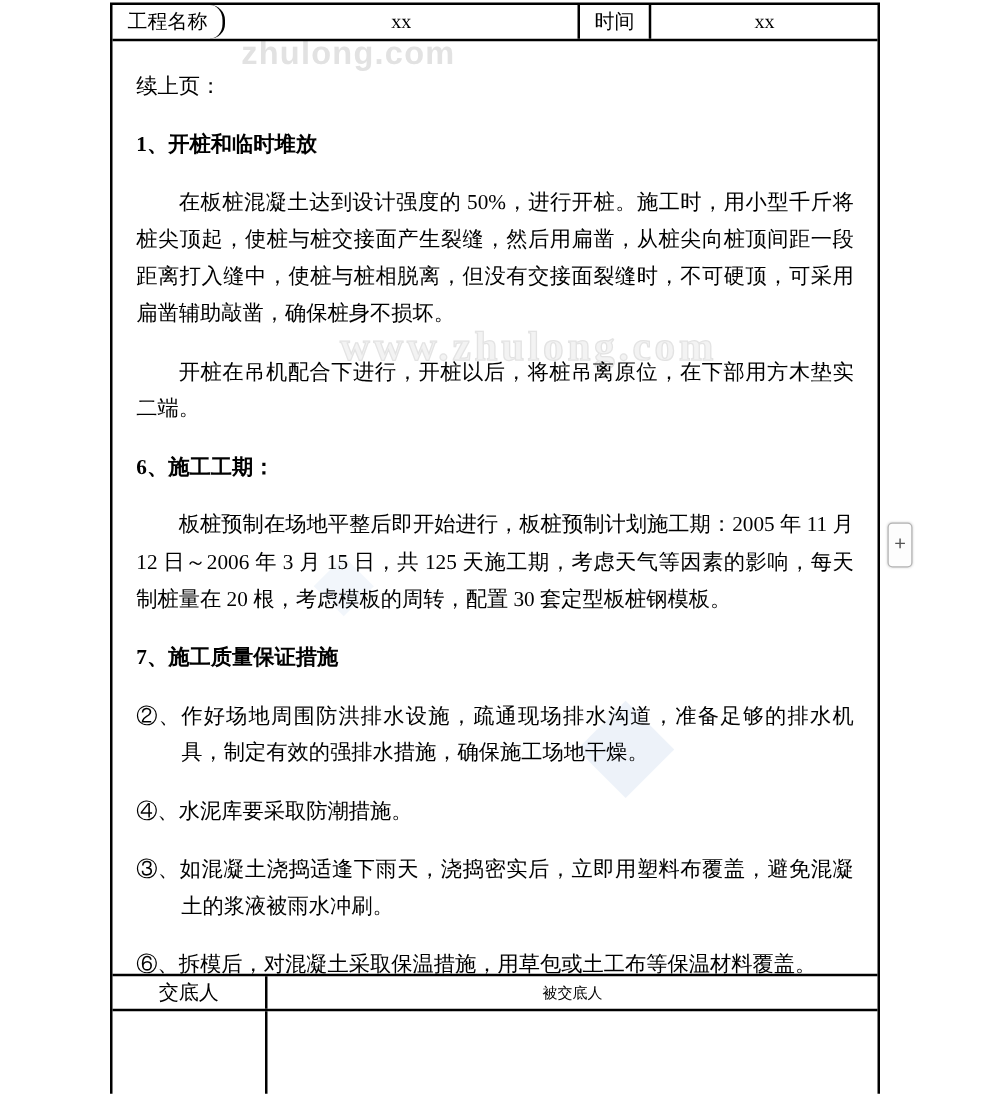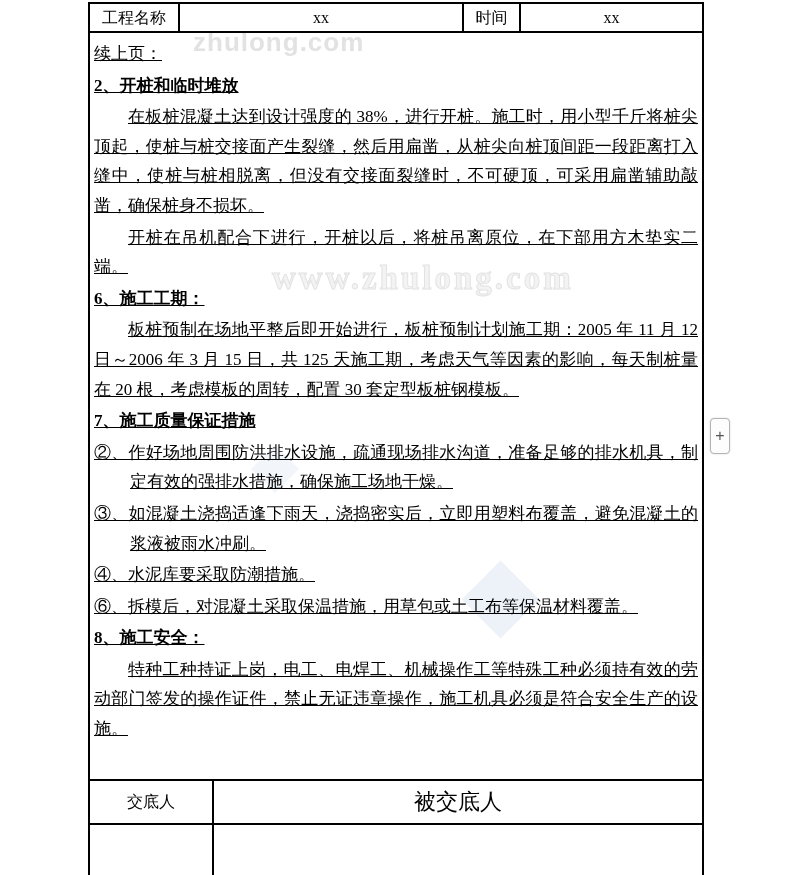--- a/index.html
+++ b/index.html
@@ -42,53 +42,53 @@
     background: transparent;
     z-index: 1;
   }
 
   
   .head-row { display: flex; height: 29px; border-bottom: 2px solid #000; }
   .head-row .cell {
     display: flex; align-items: center; justify-content: center;
     font-size: 16px; line-height: 1;
   }
-  .hc1 { width: 90px;  border-right: 2px solid #000; }
+  .hc1 { width: 90px;  border-right: 2px solid #000; border-radius: 12px; }
   .hc2 { width: 284px; border-right: 2px solid #000; }
   .hc3 { width: 57px;  border-right: 2px solid #000; }
   .hc4 { flex: 1; }
 
   
   .body-cell {
     height: 748px;
     border-bottom: 2px solid #000;
     padding: 4px 2px 0 2px;
     font-size: 17px;
     line-height: 29.6px;
     text-align: justify;
     overflow: hidden;
   }
-  .body-cell p { margin: 2px; text-decoration: underline; }
+  .body-cell p { margin: 17px; }
   .p-cont   { text-indent: 0; }
   .para     { text-indent: 2em; }
   .hd       { font-weight: bold; text-indent: 0; }
   .item     { padding-left: 36px; text-indent: -36px; }
 
   
-  .f-row1 { display: flex; height: 44px; border-bottom: 2px solid #000; }
+  .f-row1 { display: flex; height: 28px; border-bottom: 2px solid #000; }
   .f-row2 { display: flex; height: 90px; }
   .f-c1 {
     width: 124px; border-right: 2px solid #000;
     display: flex; align-items: center; justify-content: center;
     font-size: 16px;
   }
   .f-c2 {
     flex: 1;
     display: flex; align-items: center; justify-content: center;
-    font-size: 22px;
+    font-size: 12px;
   }
   .f-row2 .f-c1, .f-row2 .f-c2 { border-bottom: none; }
 
   
   .plus-btn {
     position: absolute; left: 710px; top: 418px;
     width: 20px; height: 36px;
     background: #fdfdfd;
     border: 1px solid #b3b3b3;
     border-radius: 4px;
@@ -112,32 +112,32 @@
 
   <div class="head-row">
     <div class="cell hc1">工程名称</div>
     <div class="cell hc2">xx</div>
     <div class="cell hc3">时间</div>
     <div class="cell hc4">xx</div>
   </div>
 
   <div class="body-cell">
     <p class="p-cont">续上页：</p>
-    <p class="hd">2、开桩和临时堆放</p>
-    <p class="para">在板桩混凝土达到设计强度的 38%，进行开桩。施工时，用小型千斤将桩尖顶起，使桩与桩交接面产生裂缝，然后用扁凿，从桩尖向桩顶间距一段距离打入缝中，使桩与桩相脱离，但没有交接面裂缝时，不可硬顶，可采用扁凿辅助敲凿，确保桩身不损坏。</p>
+    <p class="hd">1、开桩和临时堆放</p>
+    <p class="para">在板桩混凝土达到设计强度的 50%，进行开桩。施工时，用小型千斤将桩尖顶起，使桩与桩交接面产生裂缝，然后用扁凿，从桩尖向桩顶间距一段距离打入缝中，使桩与桩相脱离，但没有交接面裂缝时，不可硬顶，可采用扁凿辅助敲凿，确保桩身不损坏。</p>
     <p class="para">开桩在吊机配合下进行，开桩以后，将桩吊离原位，在下部用方木垫实二端。</p>
     <p class="hd">6、施工工期：</p>
     <p class="para">板桩预制在场地平整后即开始进行，板桩预制计划施工期：2005 年 11 月 12 日～2006 年 3 月 15 日，共 125 天施工期，考虑天气等因素的影响，每天制桩量在 20 根，考虑模板的周转，配置 30 套定型板桩钢模板。</p>
     <p class="hd">7、施工质量保证措施</p>
 
     <div>
 
         <p class="item">②、作好场地周围防洪排水设施，疏通现场排水沟道，准备足够的排水机具，制定有效的强排水措施，确保施工场地干燥。</p>
+        <p class="item">④、水泥库要采取防潮措施。</p>
         <p class="item">③、如混凝土浇捣适逢下雨天，浇捣密实后，立即用塑料布覆盖，避免混凝土的浆液被雨水冲刷。</p>
-        <p class="item">④、水泥库要采取防潮措施。</p>
         <p class="item">⑥、拆模后，对混凝土采取保温措施，用草包或土工布等保温材料覆盖。</p>
       </div>
 
     <p class="hd">8、施工安全：</p>
     <p class="para">特种工种持证上岗，电工、电焊工、机械操作工等特殊工种必须持有效的劳动部门签发的操作证件，禁止无证违章操作，施工机具必须是符合安全生产的设施。</p>
 
   </div>
 
   <div class="f-row1">
     <div class="f-c1">交底人</div>

